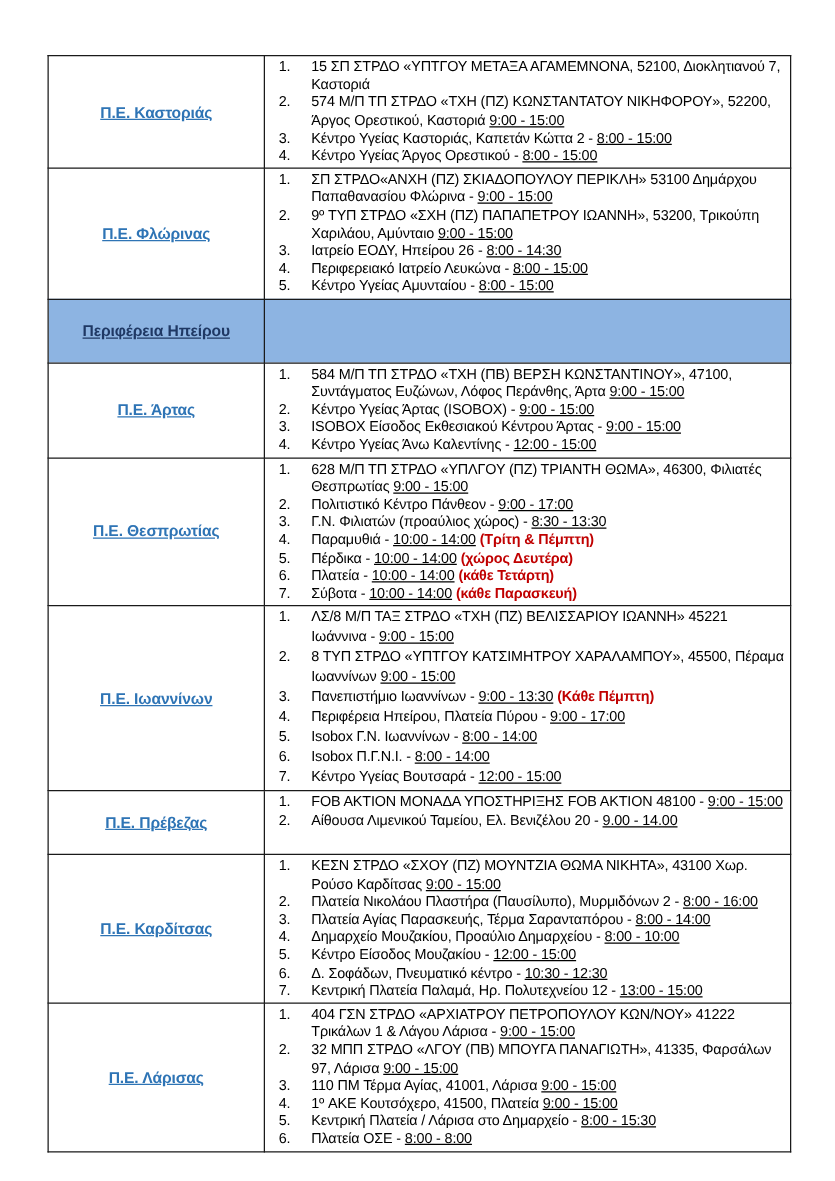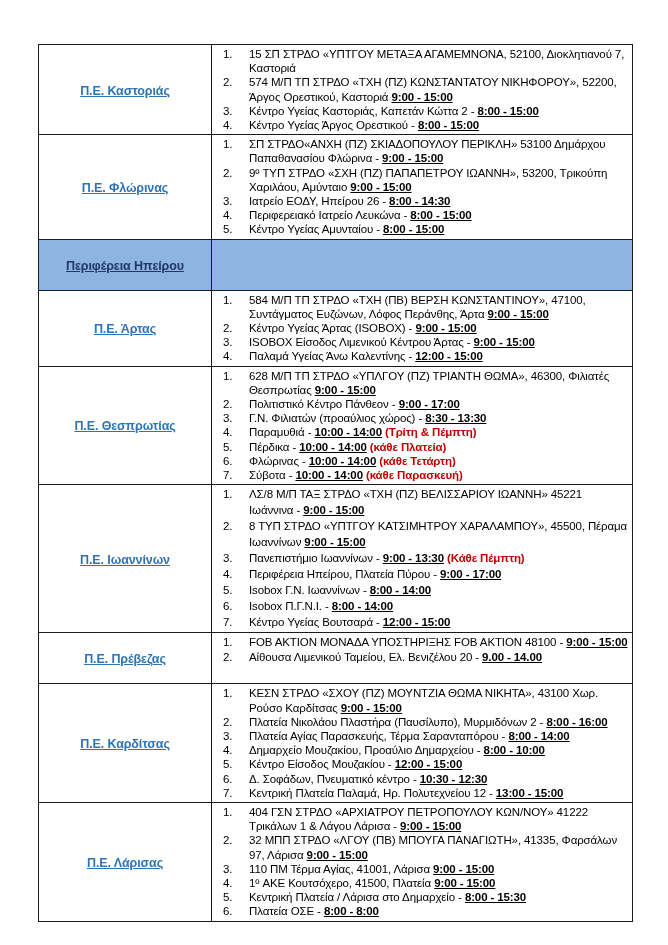--- a/index.html
+++ b/index.html
@@ -49,21 +49,21 @@
     padding-left: 37px;
     font-size: 11.5px;
     line-height: 14.2px;
     letter-spacing: -0.12px;
   }
   ol.loc-list li::before {
     content: counter(n) ".";
     position: absolute;
     left: 11px;
   }
-  .time { font-weight: bold; text-decoration: underline; text-align: right; }
+  .time { font-weight: normal; text-decoration: underline; text-align: right; }
   .note { color: var(--note-red); font-weight: bold; }
 
   tr.region-row td {
     background: var(--hdr-bg);
     height: 36px;
     text-align: center;
     vertical-align: middle;
   }
   .region-label {
     color: var(--hdr-text);
@@ -113,35 +113,35 @@
         <tr class="region-row">
           <td class="region-cell"><span class="region-label">Περιφέρεια Ηπείρου</span></td>
           <td class="region-cell"></td>
         </tr>
         <tr class="unit-row">
           <td class="label-cell"><span class="unit-label">Π.Ε. Άρτας</span></td>
           <td class="items-cell">
             <ol class="loc-list">
               <li class="loc-item"><span class="loc-text">584 Μ/Π ΤΠ ΣΤΡΔΟ «ΤΧΗ (ΠΒ) ΒΕΡΣΗ ΚΩΝΣΤΑΝΤΙΝΟΥ», 47100, Συντάγματος Ευζώνων, Λόφος Περάνθης, Άρτα </span><span class="time">9:00 - 15:00</span></li>
               <li class="loc-item"><span class="loc-text">Κέντρο Υγείας Άρτας (ISOBOX) - </span><span class="time">9:00 - 15:00</span></li>
-              <li class="loc-item"><span class="loc-text">ISOBOX Είσοδος Λιμενικού Κέντρου Άρτας - </span><span class="time">9:00 - 15:00</span></li>
-              <li class="loc-item"><span class="loc-text">Παλαμά Υγείας Άνω Καλεντίνης - </span><span class="time">12:00 - 15:00</span></li>
+              <li class="loc-item"><span class="loc-text">ISOBOX Είσοδος Εκθεσιακού Κέντρου Άρτας - </span><span class="time">9:00 - 15:00</span></li>
+              <li class="loc-item"><span class="loc-text">Κέντρο Υγείας Άνω Καλεντίνης - </span><span class="time">12:00 - 15:00</span></li>
             </ol>
           </td>
         </tr>
         <tr class="unit-row">
           <td class="label-cell"><span class="unit-label">Π.Ε. Θεσπρωτίας</span></td>
           <td class="items-cell">
             <ol class="loc-list">
               <li class="loc-item"><span class="loc-text">628 Μ/Π ΤΠ ΣΤΡΔΟ «ΥΠΛΓΟΥ (ΠΖ) ΤΡΙΑΝΤΗ ΘΩΜΑ», 46300, Φιλιατές Θεσπρωτίας </span><span class="time">9:00 - 15:00</span></li>
               <li class="loc-item"><span class="loc-text">Πολιτιστικό Κέντρο Πάνθεον - </span><span class="time">9:00 - 17:00</span></li>
               <li class="loc-item"><span class="loc-text">Γ.Ν. Φιλιατών (προαύλιος χώρος) - </span><span class="time">8:30 - 13:30</span></li>
               <li class="loc-item"><span class="loc-text">Παραμυθιά - </span><span class="time">10:00 - 14:00</span> <span class="note">(Τρίτη &amp; Πέμπτη)</span></li>
-              <li class="loc-item"><span class="loc-text">Πέρδικα - </span><span class="time">10:00 - 14:00</span> <span class="note">(κάθε Πλατεία)</span></li>
-              <li class="loc-item"><span class="loc-text">Φλώρινας - </span><span class="time">10:00 - 14:00</span> <span class="note">(κάθε Τετάρτη)</span></li>
+              <li class="loc-item"><span class="loc-text">Πέρδικα - </span><span class="time">10:00 - 14:00</span> <span class="note">(χώρος Δευτέρα)</span></li>
+              <li class="loc-item"><span class="loc-text">Πλατεία - </span><span class="time">10:00 - 14:00</span> <span class="note">(κάθε Τετάρτη)</span></li>
               <li class="loc-item"><span class="loc-text">Σύβοτα - </span><span class="time">10:00 - 14:00</span> <span class="note">(κάθε Παρασκευή)</span></li>
             </ol>
           </td>
         </tr>
         <tr class="unit-row">
           <td class="label-cell"><span class="unit-label">Π.Ε. Ιωαννίνων</span></td>
           <td class="items-cell">
             <ol class="loc-list">
               <li class="loc-item"><span class="loc-text">ΛΣ/8 Μ/Π ΤΑΞ ΣΤΡΔΟ «ΤΧΗ (ΠΖ) ΒΕΛΙΣΣΑΡΙΟΥ ΙΩΑΝΝΗ» 45221 Ιωάννινα - </span><span class="time">9:00 - 15:00</span></li>
               <li class="loc-item"><span class="loc-text">8 ΤΥΠ ΣΤΡΔΟ «ΥΠΤΓΟΥ ΚΑΤΣΙΜΗΤΡΟΥ ΧΑΡΑΛΑΜΠΟΥ», 45500, Πέραμα Ιωαννίνων </span><span class="time">9:00 - 15:00</span></li>

